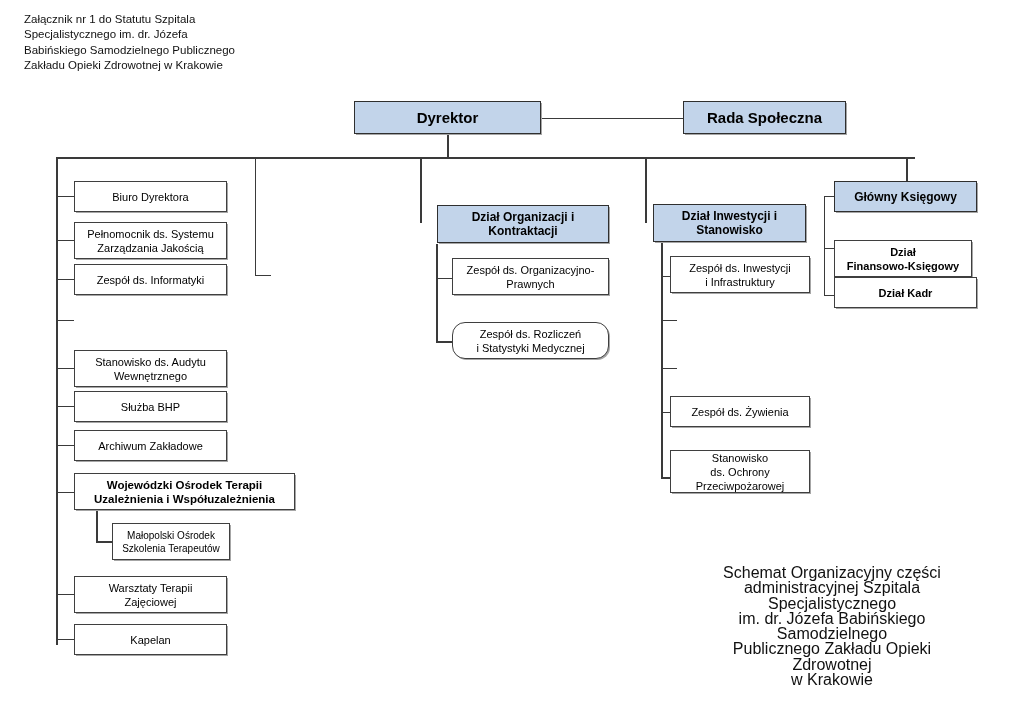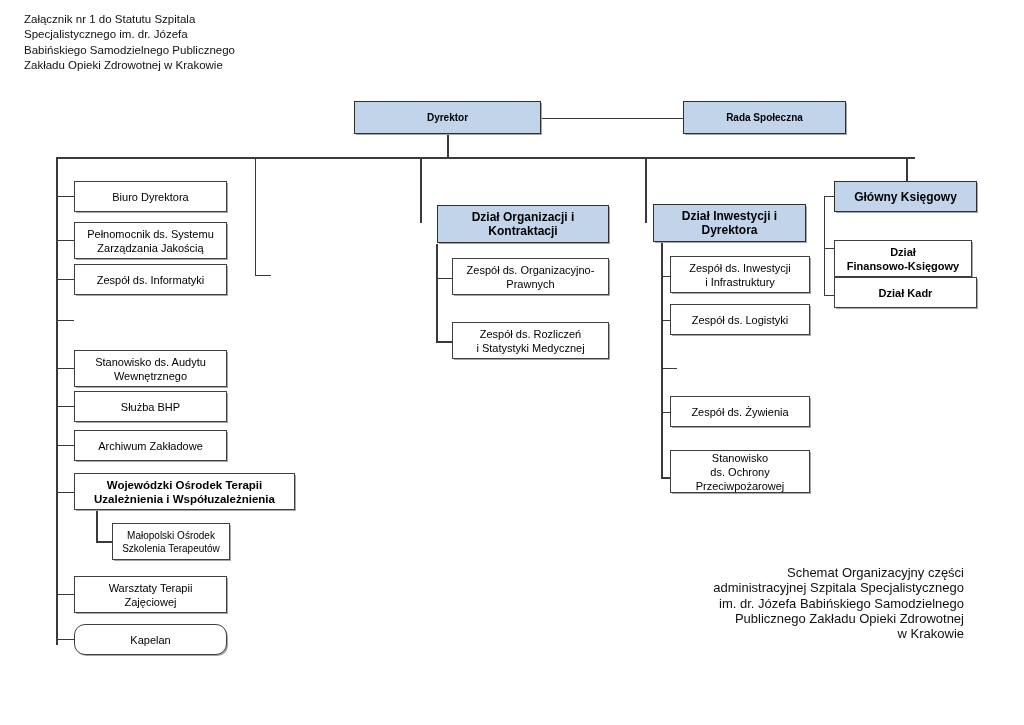--- a/index.html
+++ b/index.html
@@ -30,22 +30,22 @@
     white-space: pre-line;
     color: #111111;
   }
 
   
   .footer-caption {
     position: absolute;
     left: 700px;
     top: 565px;
     width: 264px;
-    text-align: right;
-    font-size: 13px;
+    text-align: center;
+    font-size: 16px;
     line-height: 15.3px;
     white-space: pre-line;
     color: #111111;
   }
 
   
   .box {
     position: absolute;
     box-sizing: border-box;
     border: 1px solid #3f3f3f;
@@ -64,21 +64,21 @@
   }
   .box.blue {
     background: #c2d4ea;
     font-weight: bold;
     border-color: #2f2f2f;
   }
   .box.bold {
     font-weight: bold;
   }
   .box.big {
-    font-size: 10px;
+    font-size: 15px;
     line-height: 16px;
   }
 
   
   .ln {
     position: absolute;
     background: #3a3a3a;
     z-index: 1;
   }
   .ln.h { height: 1px; }
@@ -150,35 +150,34 @@
   <div class="box" style="left:74px; top:350px; width:153px; height:37px;">Stanowisko ds. Audytu
 Wewnętrznego</div>
   <div class="box" style="left:74px; top:391px; width:153px; height:31px;">Służba BHP</div>
   <div class="box" style="left:74px; top:430px; width:153px; height:31px;">Archiwum Zakładowe</div>
   <div class="box bold" style="left:74px; top:473px; width:221px; height:37px; font-size:11.5px;">Wojewódzki Ośrodek Terapii
 Uzależnienia i Współuzależnienia</div>
   <div class="box" style="left:112px; top:523px; width:118px; height:37px; font-size:10px; line-height:13px;">Małopolski Ośrodek
 Szkolenia Terapeutów</div>
   <div class="box" style="left:74px; top:576px; width:153px; height:37px;">Warsztaty Terapii
 Zajęciowej</div>
-  <div class="box" style="left:74px; top:624px; width:153px; height:31px;border-radius:11px;">Kapelan</div>
+  <div class="box" style="left:74px; top:624px; width:153px; height:31px;">Kapelan</div>
 
 
   <div class="box blue" style="left:437px; top:205px; width:172px; height:38px; font-size:12px;">Dział Organizacji i
 Kontraktacji</div>
   <div class="box" style="left:452px; top:258px; width:157px; height:37px;">Zespół ds. Organizacyjno-
 Prawnych</div>
-  <div class="box" style="left:452px; top:322px; width:157px; height:37px;">Zespół ds. Rozliczeń
+  <div class="box" style="left:452px; top:322px; width:157px; height:37px;border-radius:13px;">Zespół ds. Rozliczeń
 i Statystyki Medycznej</div>
 
   <div class="box blue" style="left:653px; top:204px; width:153px; height:38px; font-size:12px;">Dział Inwestycji i
-Dyrektora</div>
+Stanowisko</div>
   <div class="box" style="left:670px; top:256px; width:140px; height:37px;">Zespół ds. Inwestycji
 i Infrastruktury</div>
-  <div class="box" style="left:670px; top:304px; width:140px; height:31px;">Zespół ds. Logistyki</div>
   <div class="box" style="left:670px; top:450px; width:140px; height:43px;">Stanowisko
 ds. Ochrony
 Przeciwpożarowej</div>
   <div class="box" style="left:670px; top:396px; width:140px; height:31px;">Zespół ds. Żywienia</div>
 
   <div class="box blue" style="left:834px; top:181px; width:143px; height:31px; font-size:12px;">Główny Księgowy</div>
   <div class="box bold" style="left:834px; top:229px; width:138px; height:37px;margin-top:11px;">Dział
 Finansowo-Księgowy</div>
   <div class="box bold" style="left:834px; top:277px; width:143px; height:31px;">Dział Kadr</div>
 

